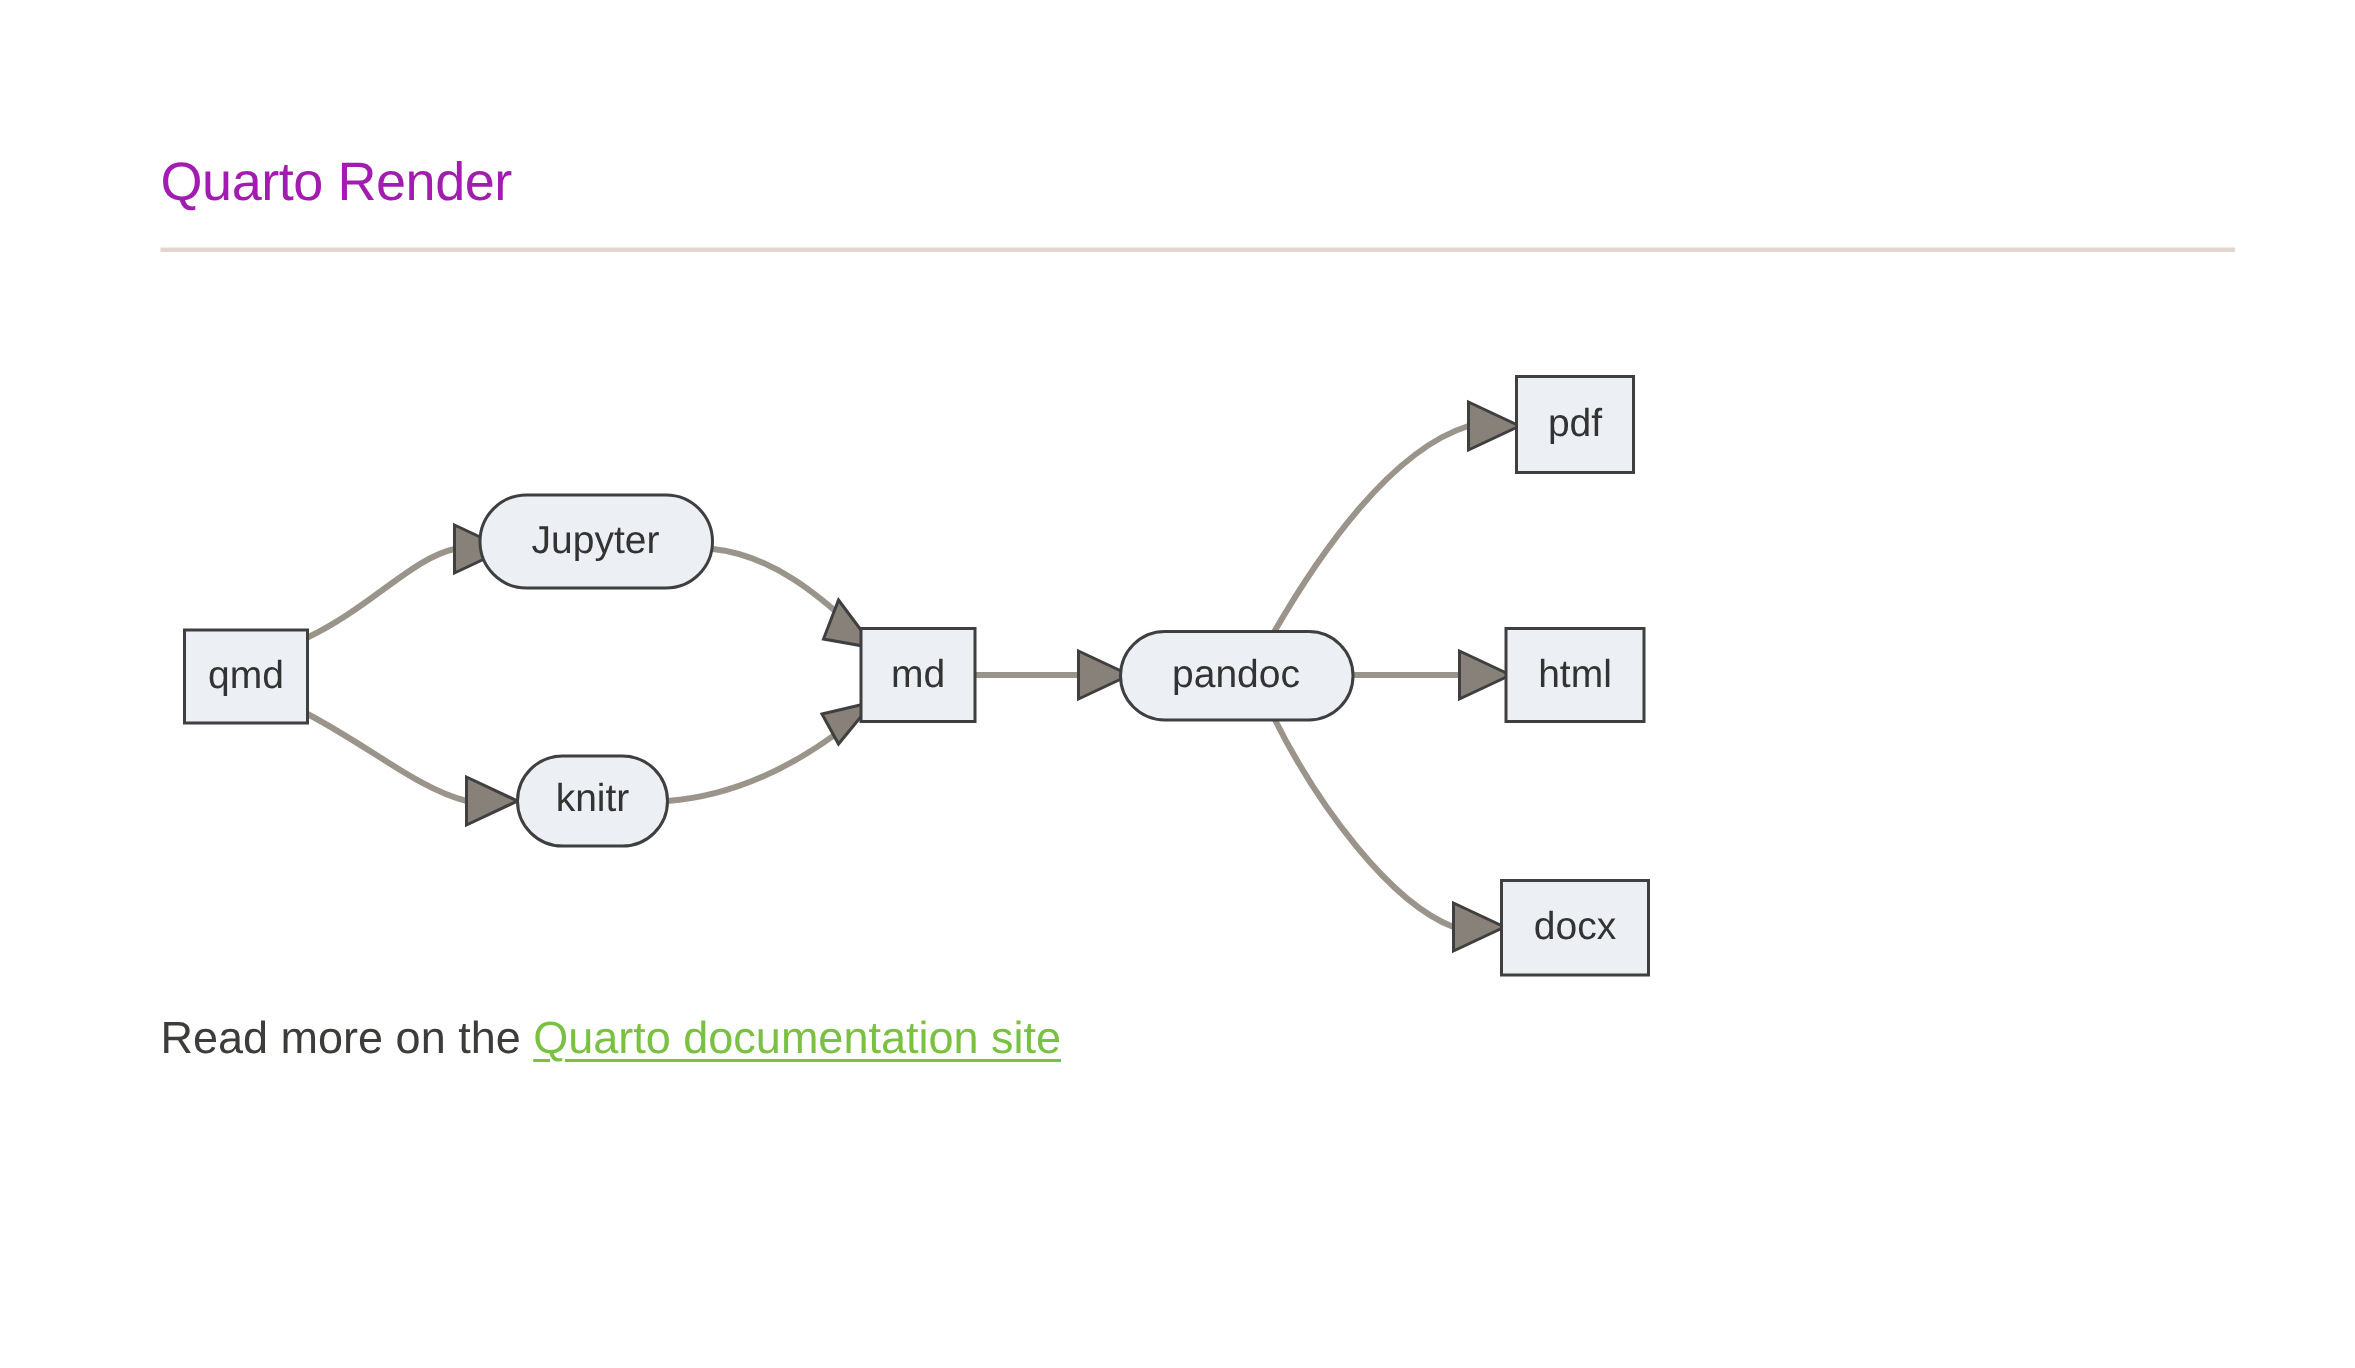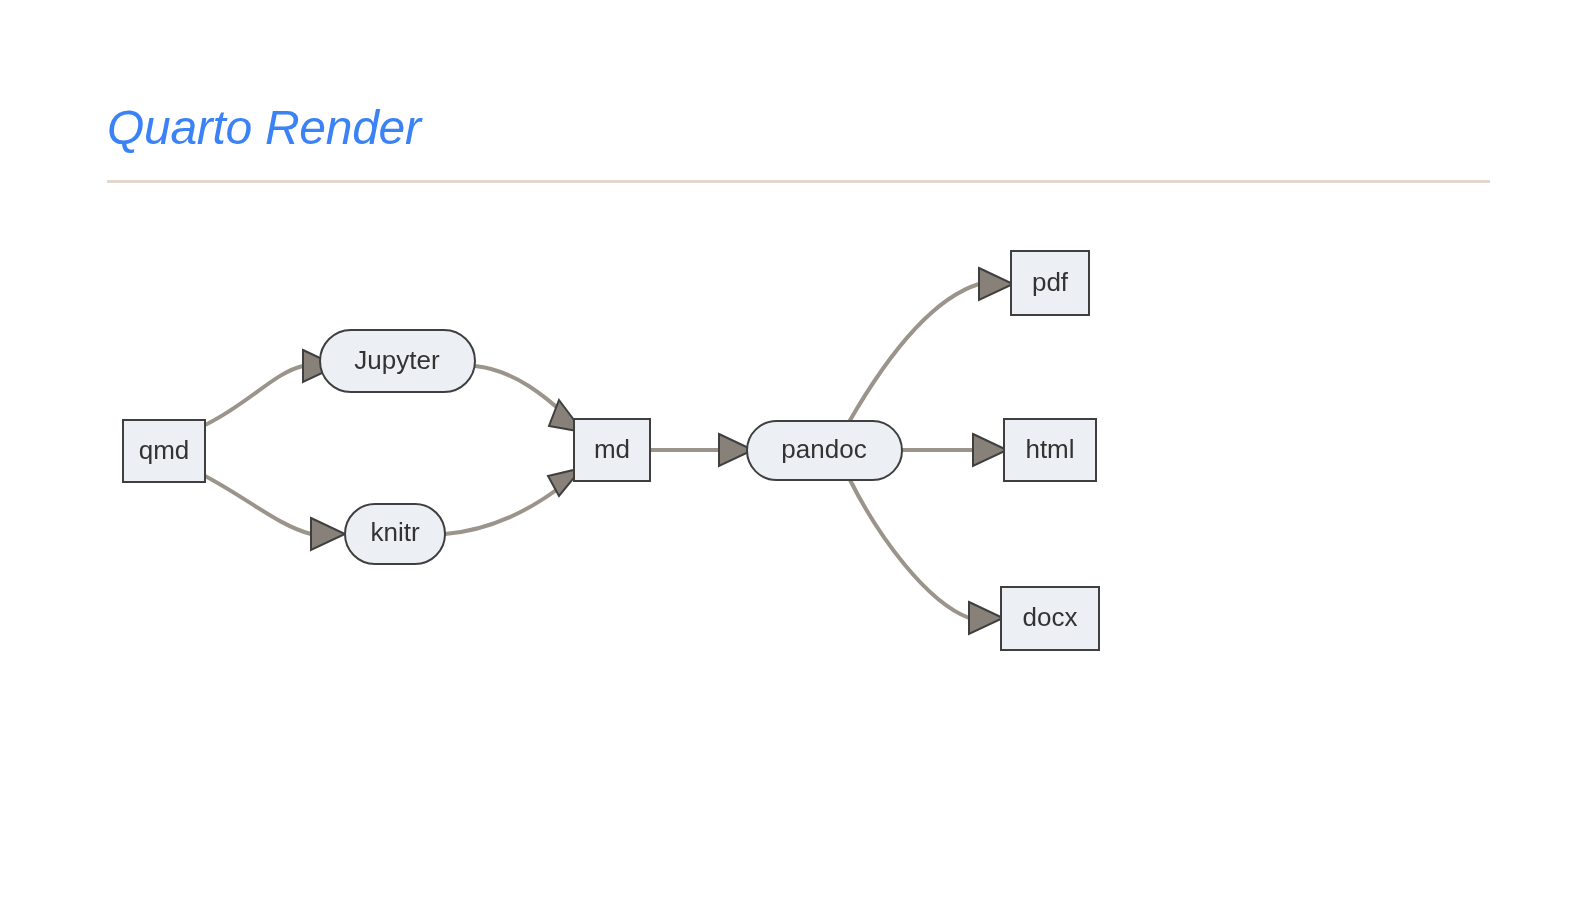--- a/index.html
+++ b/index.html
@@ -26,27 +26,26 @@
   
   .title-block {
     position: absolute;
     left: 107px;
     top: 100px;
     width: 1383px;
   }
   .page-title {
     margin: 0;
     font-family: "Liberation Sans", sans-serif;
-    font-size: 48px;
+    font-size: 36px;
     font-weight: 400;
     line-height: 1.18;
     letter-spacing: -0.3px;
-    color: #3b82f6;
+    color: #a21caf;
     white-space: nowrap;
-    font-style: italic;
   }
   .title-rule {
     margin-top: 23px;
     width: 1383px;
     height: 3px;
     background: #e0d8cf;
   }
 
   
   .diagram-wrap {
@@ -196,14 +195,15 @@
       </g>
 
       <g>
         <rect class="node-shape" x="894" y="367" width="98" height="63" rx="0"></rect>
         <text class="node-label" x="943" y="399">docx</text>
       </g>
 
     </svg>
   </div>
 
+  <p class="read-more"><span>Read more on the </span><a href="#">Quarto documentation site</a></p>
 
 </div>
 
 </body></html>

